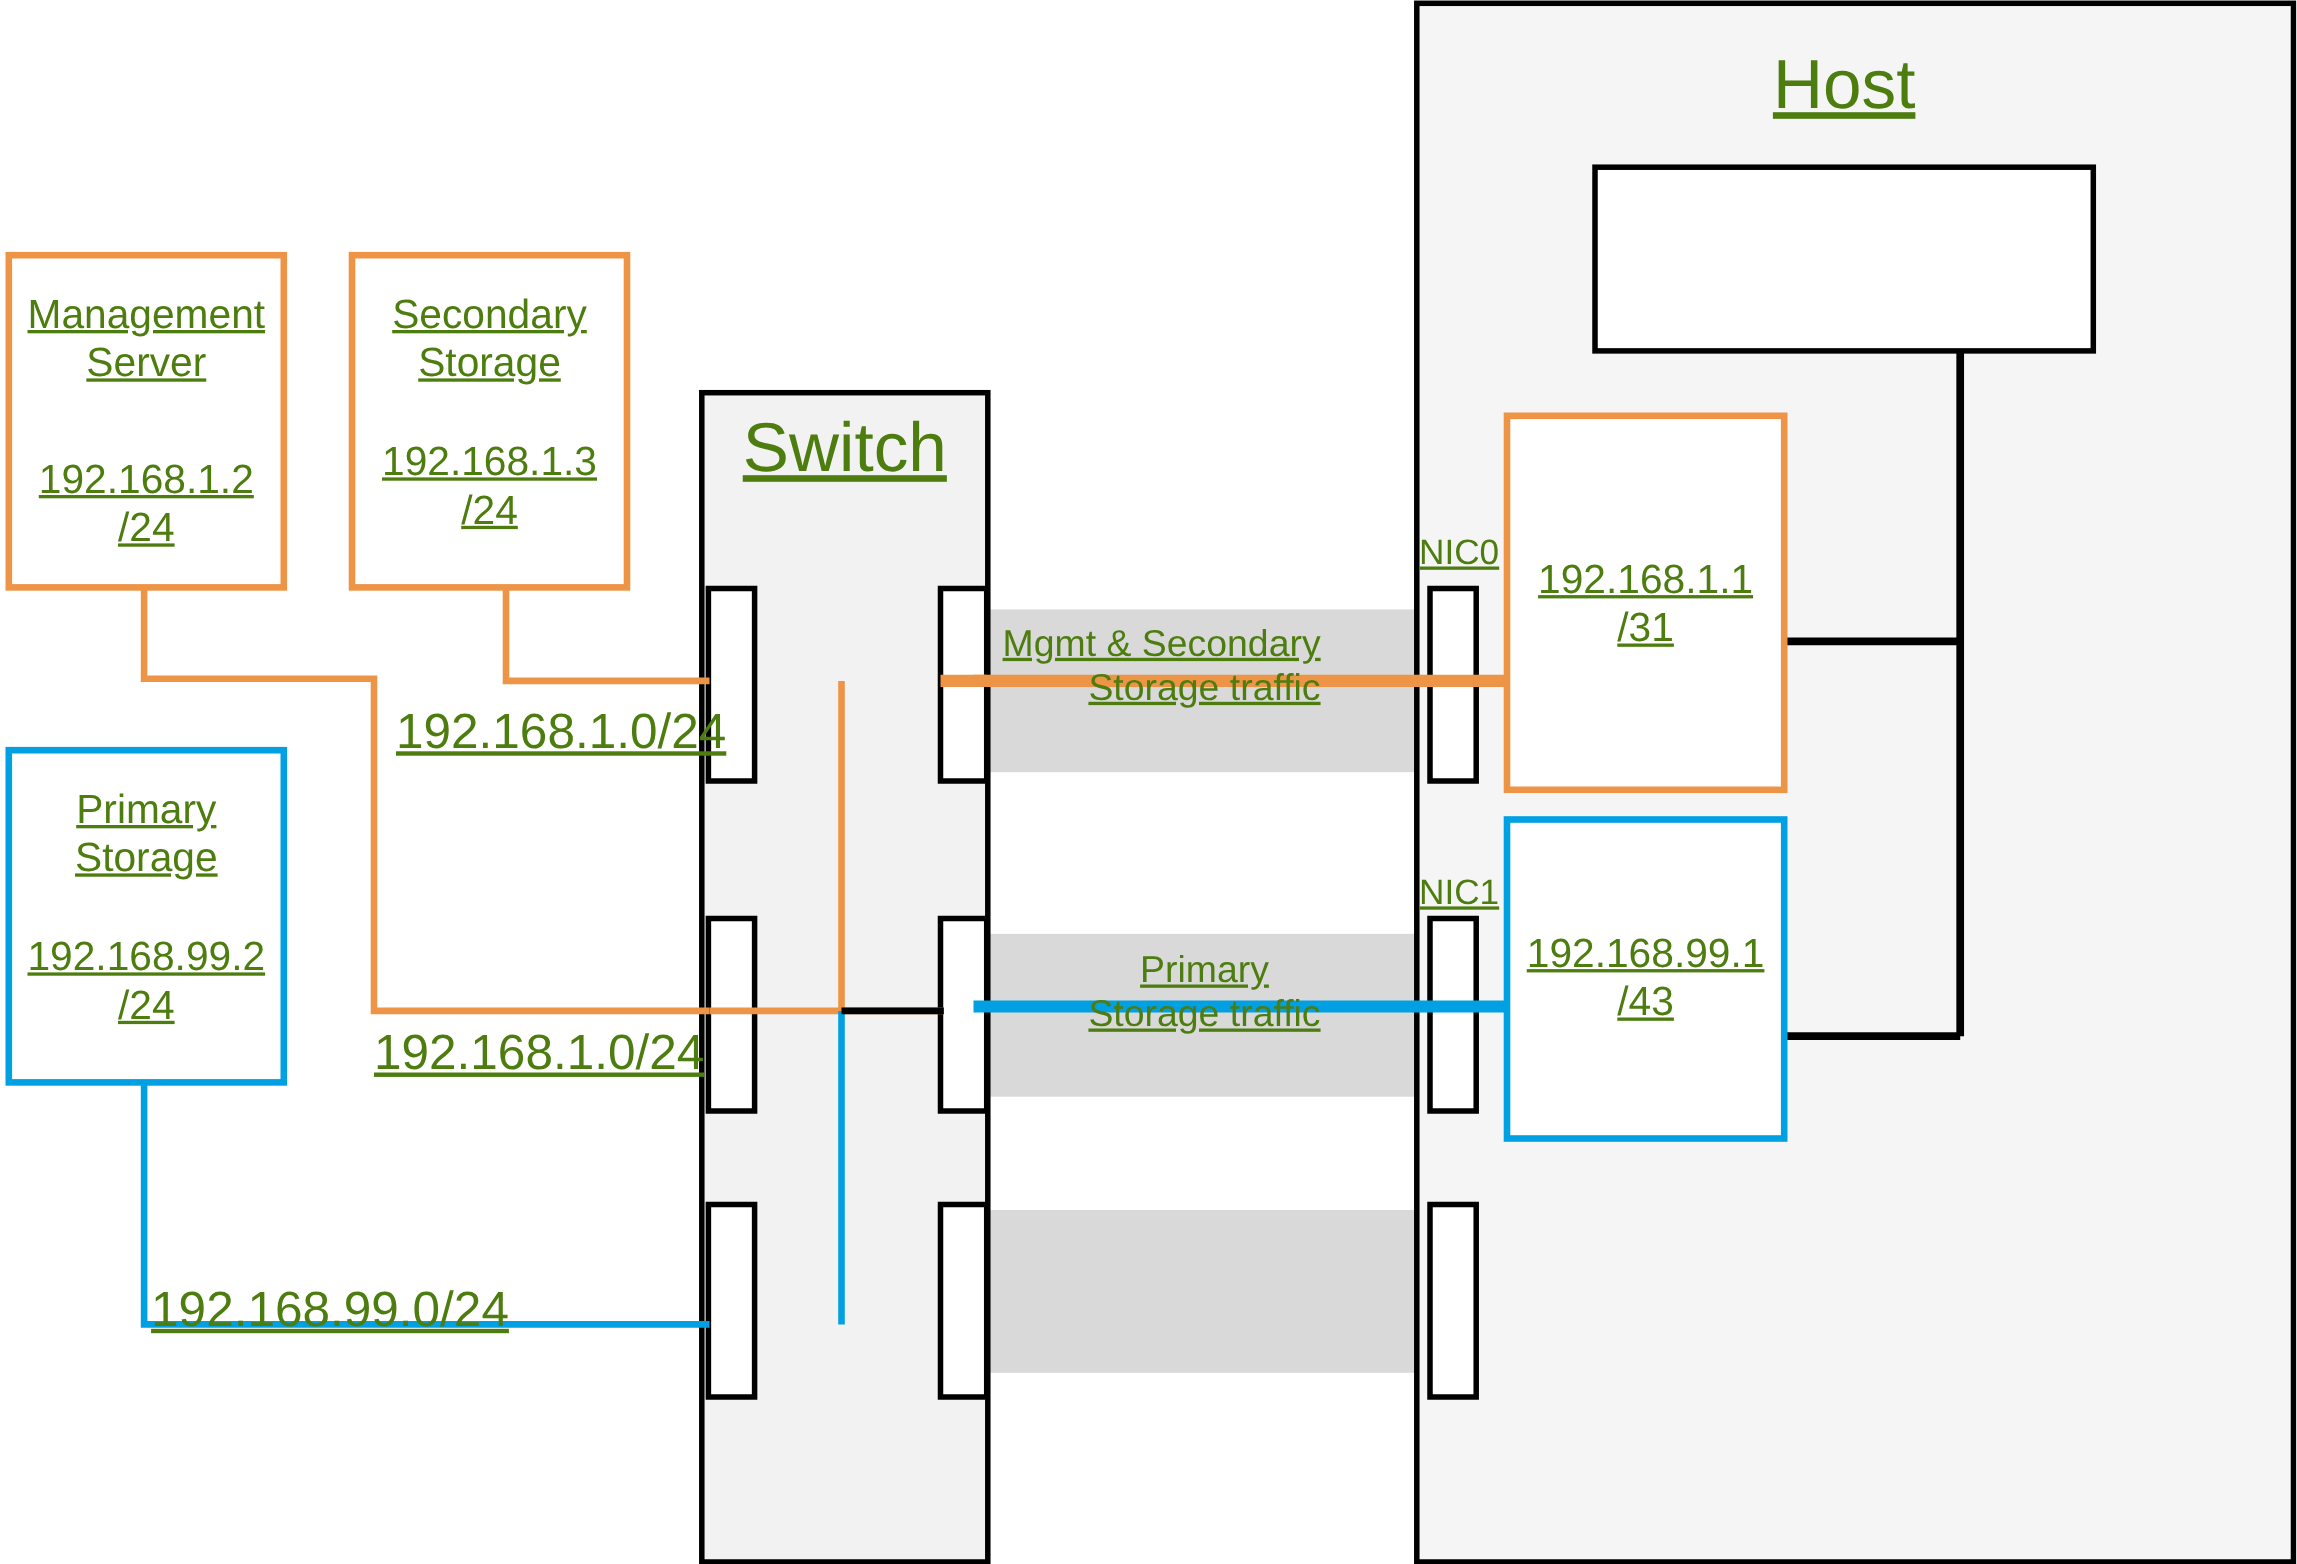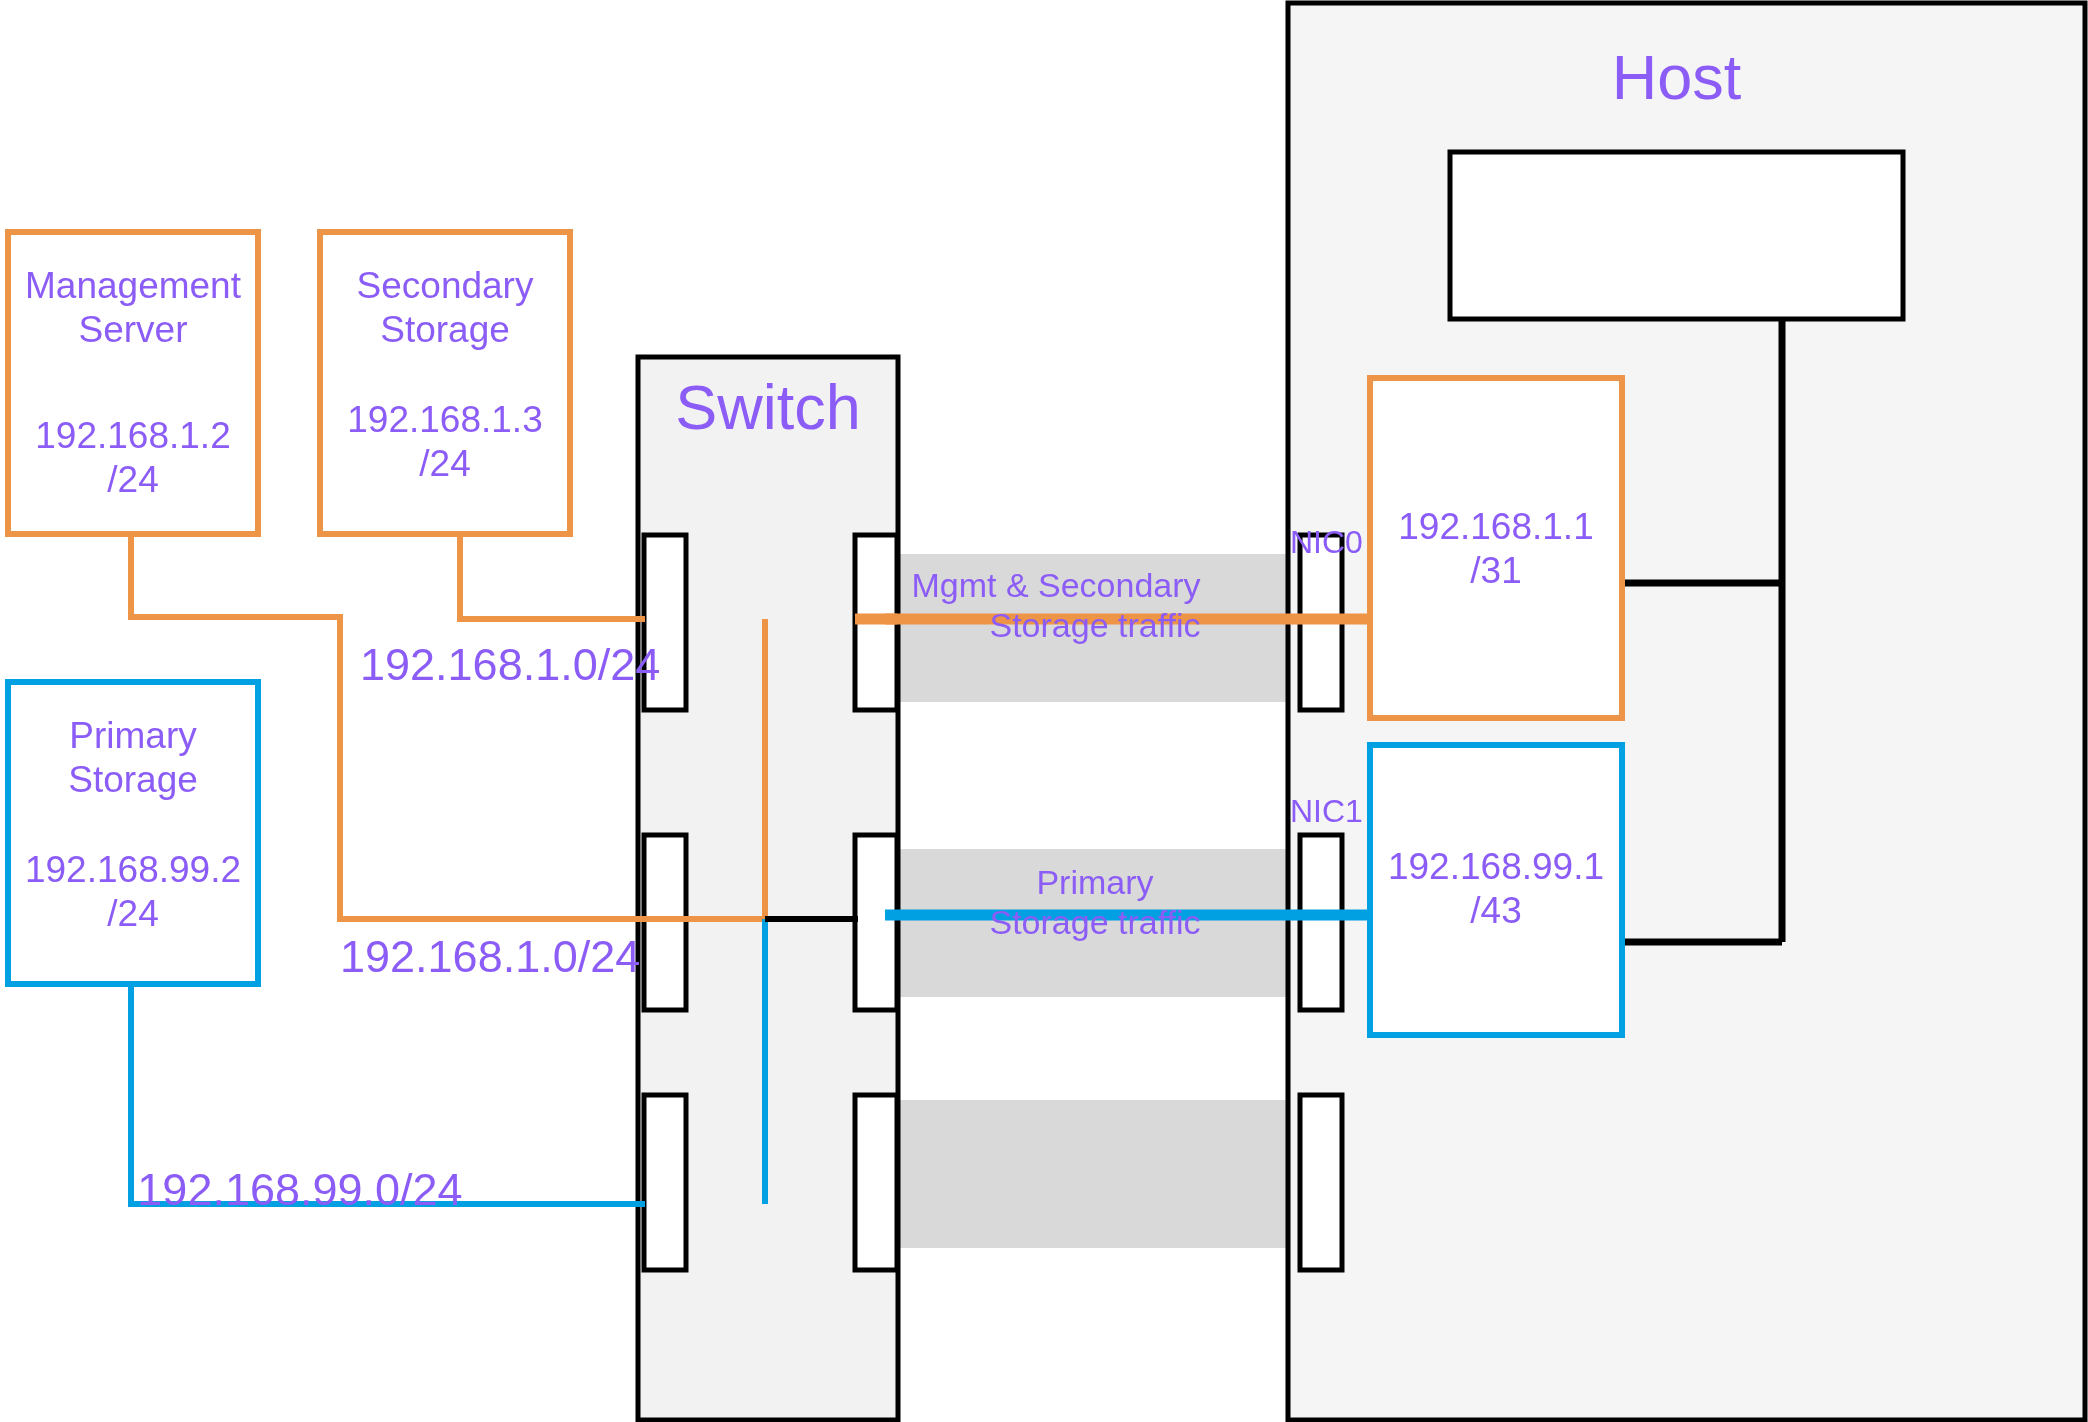--- a/index.html
+++ b/index.html
@@ -19,25 +19,26 @@
   }
   svg.layer {
     position: absolute;
     top: 0;
     left: 0;
     width: 2088px;
     height: 1422px;
   }
   .lbl {
     position: absolute;
-    color: #8b5cf6;
+    color: #4d7c0f;
     text-align: center;
     line-height: 1.18;
     white-space: pre;
     pointer-events: none;
+    text-decoration: underline;
   }
   .t-box      { font-size: 37px; }
   .t-big      { font-size: 63px; }
   .t-mid      { font-size: 45px; }
   .t-net      { font-size: 45px; }
   .t-nic      { font-size: 32px; }
   .t-traffic  { font-size: 34px; }
 </style>
 </head>
 <body>
@@ -122,21 +123,21 @@
   <div class="lbl t-box" style="left:8px; top:714px; width:250px;">Primary
 Storage</div>
   <div class="lbl t-box" style="left:8px; top:848px; width:250px;">192.168.99.2
 /24</div>
 
   <div class="lbl t-big" style="left:638px; top:370px; width:260px;">Switch</div>
 
   <div class="lbl t-big" style="left:1450px; top:40px; width:453px;">Host</div>
 
 
-  <div class="lbl t-nic" style="left:1290px; top:524px; width:110px; text-align:left;">NIC0</div>
+  <div class="lbl t-nic" style="left:1290px; top:484px; width:110px; text-align:left;">NIC0</div>
   <div class="lbl t-nic" style="left:1290px; top:793px; width:110px; text-align:left;">NIC1</div>
 
   <div class="lbl t-box" style="left:1370px; top:505px; width:252px;">192.168.1.1
 /31</div>
   <div class="lbl t-box" style="left:1370px; top:845px; width:252px;">192.168.99.1
 /43</div>
 
   <div class="lbl t-net" style="left:360px; top:638px; width:300px;">192.168.1.0/24</div>
   <div class="lbl t-net" style="left:340px; top:930px; width:300px;">192.168.1.0/24</div>
   <div class="lbl t-net" style="left:110px; top:1163px; width:380px;">192.168.99.0/24</div>

